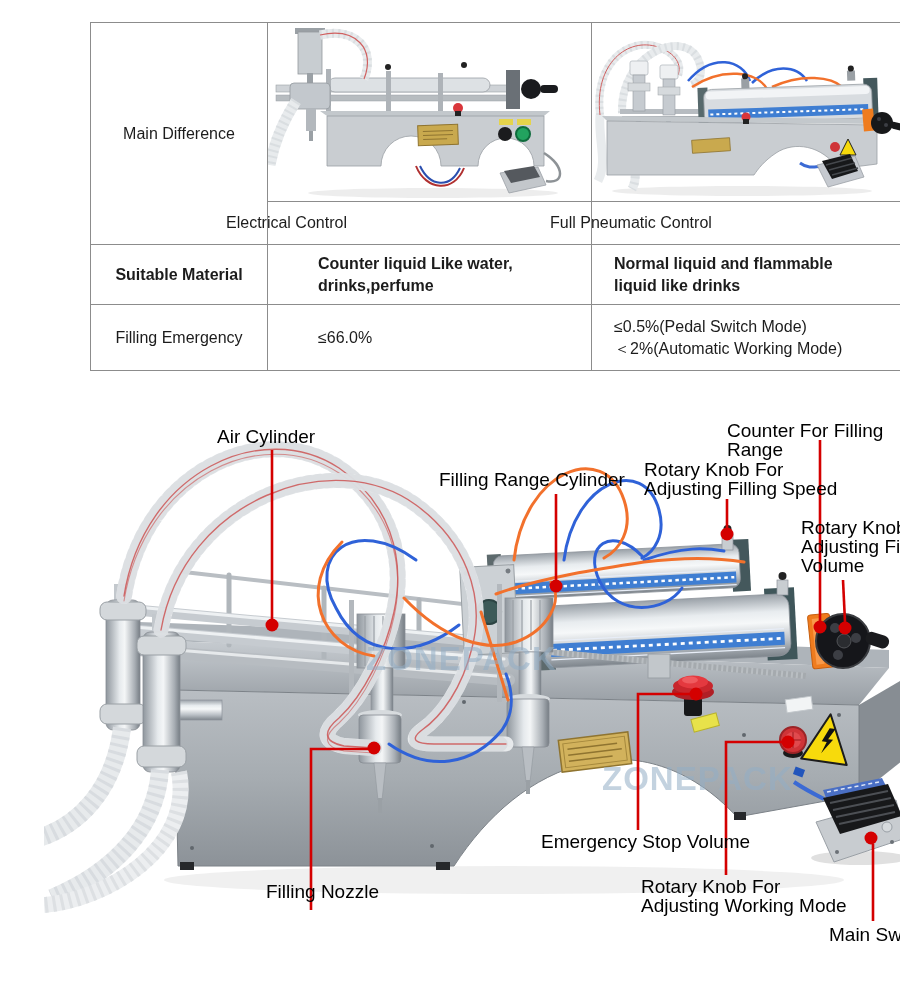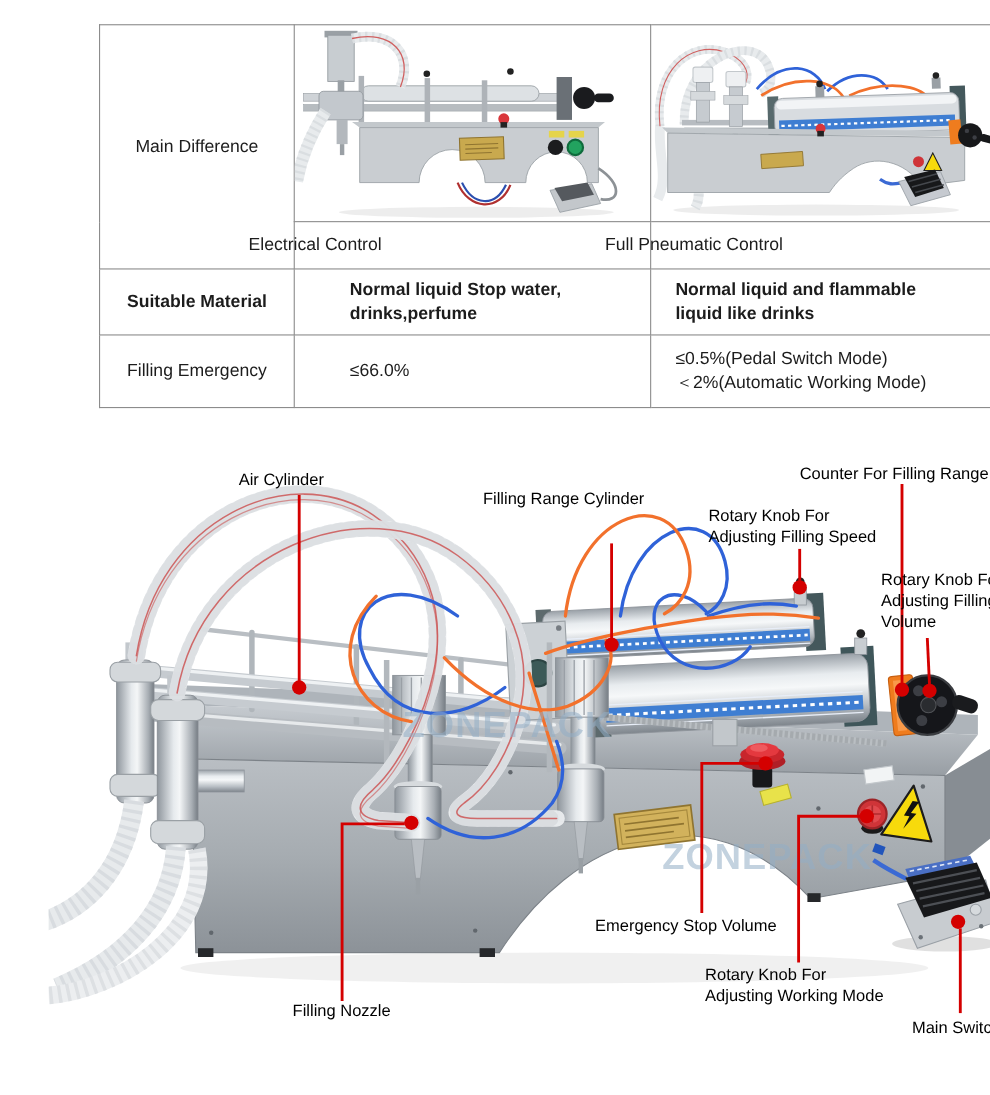--- a/index.html
+++ b/index.html
@@ -12,21 +12,21 @@
   #cmp td.hdr{text-align:center;}
   #cmp td.imgcell{vertical-align:bottom;}
   .pad2{padding-left:50px !important;}
   .pad3{padding-left:22px !important;}
   .pre{white-space:pre-line;}
   .ctr{text-align:left;}
   .offset{position:relative;left:-42px;}
   
   #diagram-wrap{position:absolute;left:0;top:390px;width:900px;height:605px;text-align:center;}
   #diagram-svg{position:absolute;left:0;top:0;}
-  .lbl{position:absolute;font-size:15px;line-height:19px;color:#000;white-space:pre-line;}
+  .lbl{position:absolute;font-size:19px;line-height:19px;color:#000;white-space:pre-line;}
   svg{display:block;}
 </style>
 </head>
 <body>
 
 <div id="page">
 
   <table id="cmp">
     <tbody>
         <tr>
@@ -155,21 +155,21 @@
       </td>
     </tr>
     <tr style="height:43px;">
       <td class="ctr">
         <span class="offset">Electrical Control</span></td>
       <td class="ctr">
         <span class="offset">Full Pneumatic Control</span></td>
     </tr>
     <tr style="height:60px;font-weight:bold;">
       <td class="hdr">Suitable Material</td>
-      <td class="pre pad2">Normal liquid Stop water,
+      <td class="pre pad2">Counter liquid Like water,
 drinks,perfume</td>
       <td class="pre pad3">Normal liquid and flammable
 liquid like drinks</td>
     </tr>
     <tr style="height:66px;">
       <td class="hdr">Filling Emergency</td>
       <td class="pre pad2">≤66.0%</td>
       <td class="pre pad3">≤0.5%(Pedal Switch Mode)
 ＜2%(Automatic Working Mode)</td>
     </tr>
@@ -422,26 +422,26 @@
         <circle cx="801" cy="628" r="6.5"></circle>
         <circle cx="652" cy="694" r="6.5"></circle>
         <circle cx="744" cy="742" r="6.5"></circle>
         <circle cx="827" cy="838" r="6.5"></circle>
         <circle cx="330" cy="748" r="6.5"></circle>
       </g>
     </svg>
   </div>
 
   <div class="lbl" style="left:173px;top:427px;">Air Cylinder</div>
-  <div class="lbl" style="left:395px;top:444px;">Filling Range Cylinder</div>
+  <div class="lbl" style="left:395px;top:470px;">Filling Range Cylinder</div>
   <div class="lbl" style="left:600px;top:460px;">Rotary Knob For
 Adjusting Filling Speed</div>
   <div class="lbl" style="left:683px;top:421px;">Counter For Filling Range</div>
   <div class="lbl" style="left:757px;top:518px;">Rotary Knob For
 Adjusting Filling
 Volume</div>
   <div class="lbl" style="left:497px;top:832px;">Emergency Stop Volume</div>
   <div class="lbl" style="left:597px;top:877px;">Rotary Knob For
 Adjusting Working Mode</div>
   <div class="lbl" style="left:785px;top:925px;">Main Switch</div>
-  <div class="lbl" style="left:222px;top:910px;text-align:center;">Filling Nozzle</div>
+  <div class="lbl" style="left:222px;top:882px;text-align:center;">Filling Nozzle</div>
 
 </div>
 
 </body></html>

